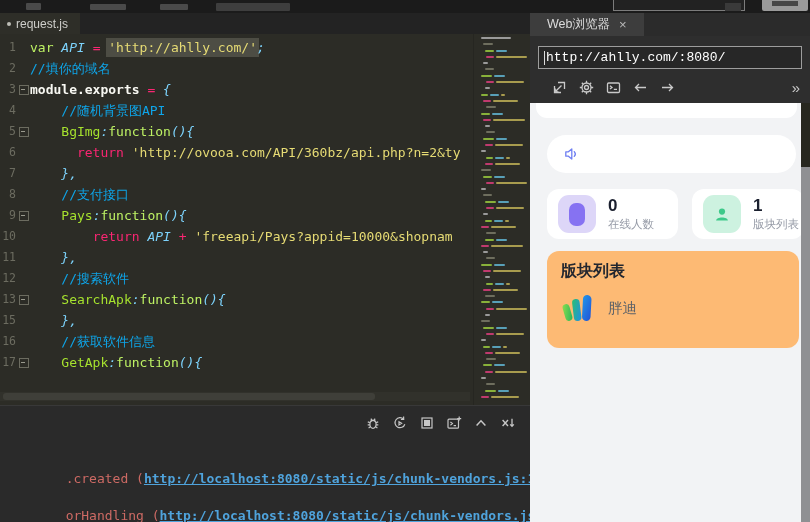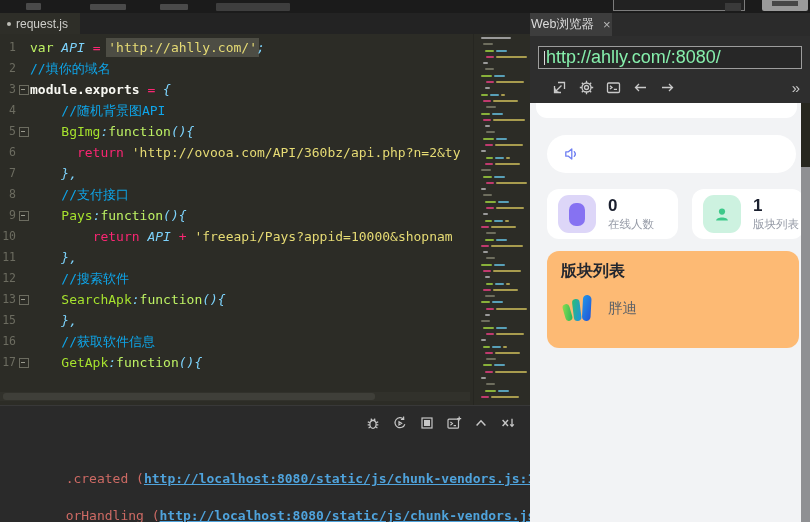--- a/index.html
+++ b/index.html
@@ -50,25 +50,25 @@
   .console-toolbar { position:absolute; top:9px; right:14px; display:flex; gap:11px; }
   .cicon { width:16px; height:16px; display:block; cursor:pointer; }
   .cicon svg { width:16px; height:16px; stroke:#c6c6c6; fill:none; stroke-width:1.2; }
   .log-line { position:absolute; left:3px; font-family:"DejaVu Sans Mono", monospace; font-size:13px; white-space:pre; }
   .log-prefix { color:#cd6a64; }
   .log-link { color:#4fa3dc; text-decoration:underline; font-weight:bold; }
 
   
   .browser-pane { position:absolute; left:530px; top:13px; width:280px; height:509px; background:#2e2e2e; }
   .btab-row { height:23px; background:#2b2b2b; display:flex; }
-  .btab { display:flex; align-items:center; gap:9px; padding:0 1px; background:#3d3d3d; color:#dcdcdc; font-size:12.5px; }
+  .btab { display:flex; align-items:center; gap:9px; padding:0 17px; background:#3d3d3d; color:#dcdcdc; font-size:12.5px; }
   .btab-close { color:#b9b9b9; font-size:13px; cursor:pointer; }
   .urlbar { margin:10px 8px 0 8px; height:23px; border:1px solid #9d9d9d; background:#272727; display:flex; align-items:center; padding-left:5px; }
   .caret { width:1px; height:14px; background:#dcdcdc; margin-right:1px; }
-  .urlbar input { background:transparent; border:none; outline:none; color:#86efac; font-size:18px; width:100%; font-family:Liberation Sans, sans-serif; }
+  .urlbar input { background:transparent; border:none; outline:none; color:#ffffff; font-size:13px; width:100%; font-family:Liberation Mono, monospace; }
   .device-row { margin:7px 8px 0 8px; height:23px; display:flex; align-items:center; }
   .device-select { width:107px; height:23px; border:1px solid #5d5d5d; display:flex; align-items:center; padding:0 7px; color:#cccccc; font-size:12.5px; cursor:pointer; }
   .device-select .dcaret { margin-left:auto; color:#999; font-size:9px; }
   .bicons { display:flex; align-items:center; gap:10px; margin-left:13px; flex:1; }
   .bicon { width:17px; height:17px; cursor:pointer; }
   .bicon svg { width:17px; height:17px; stroke:#c9c9c9; fill:none; stroke-width:1.3; }
   .more-glyph { margin-left:auto; color:#c9c9c9; font-size:15px; padding-right:2px; cursor:pointer; }
 
   
   .preview { position:absolute; left:0; top:90px; width:280px; height:419px; background:#f2f3f5; overflow:hidden; }

